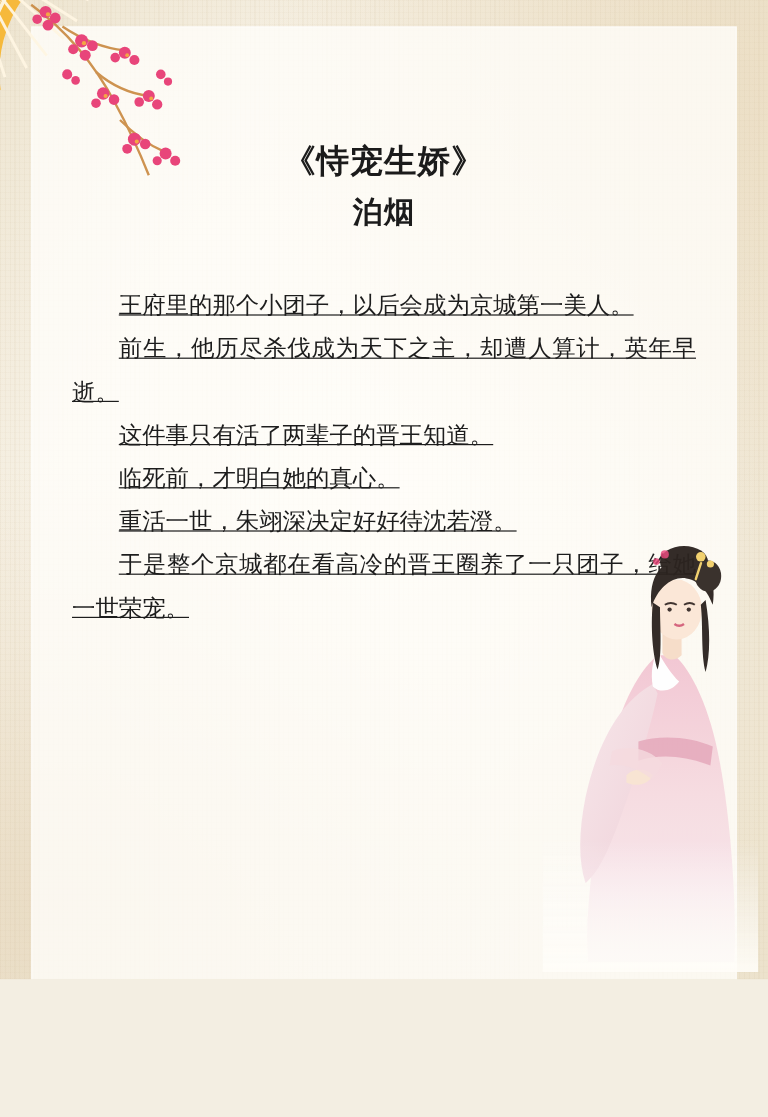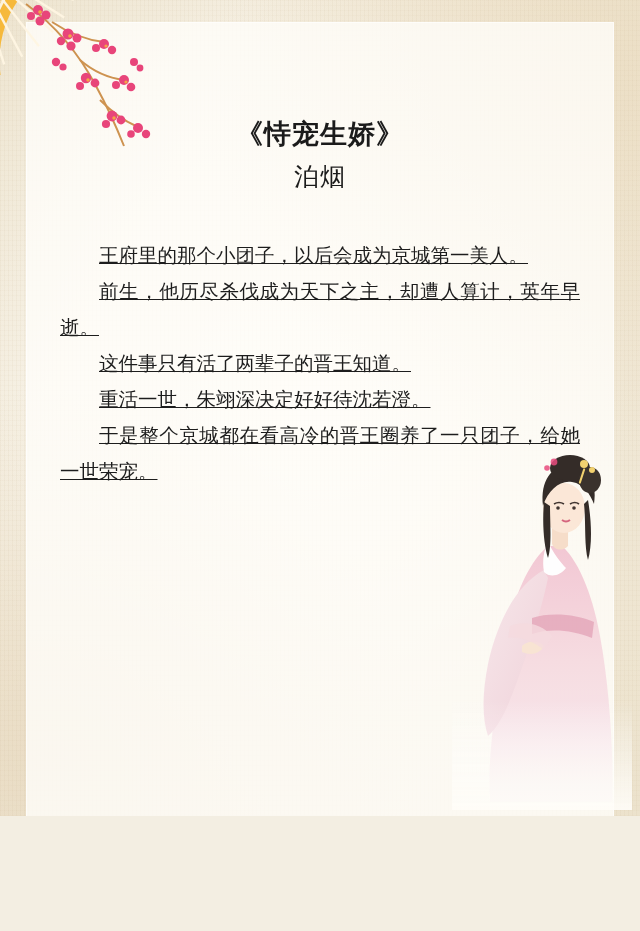--- a/index.html
+++ b/index.html
@@ -93,21 +93,21 @@
     letter-spacing: 1px;
     font-family: "Liberation Serif", serif;
   }
   .doc-author {
     position: absolute;
     top: 160px;
     left: 0;
     width: 640px;
     text-align: center;
     font-size: 25px;
-    font-weight: 400;
+    font-weight: 700;
     color: #1b1b1b;
     letter-spacing: 1px;
     font-family: "Liberation Serif", serif;
   }
 
   .body-text {
     position: absolute;
     left: 60px;
     top: 238px;
     width: 520px;
@@ -229,20 +229,21 @@
     </g>
   </svg>
 
   <div class="doc-title">《恃宠生娇》</div>
   <div class="doc-author">泊烟</div>
 
   <div class="body-text">
     <p>王府里的那个小团子，以后会成为京城第一美人。</p>
     <p>前生，他历尽杀伐成为天下之主，却遭人算计，英年早逝。</p>
     <p>这件事只有活了两辈子的晋王知道。</p>
+    <p>临死前，才明白她的真心。</p>
     <p>重活一世，朱翊深决定好好待沈若澄。</p>
     <p>于是整个京城都在看高冷的晋王圈养了一只团子，给她一世荣宠。</p>
   </div>
 
   <svg class="lady" viewBox="0 0 180 360">
     <defs>
       <linearGradient id="robeGrad" x1="0" y1="0" x2="0" y2="1">
         <stop offset="0%" stop-color="#f2c6d2"></stop>
         <stop offset="45%" stop-color="#f6dbe1"></stop>
         <stop offset="100%" stop-color="#f8ecef"></stop>

